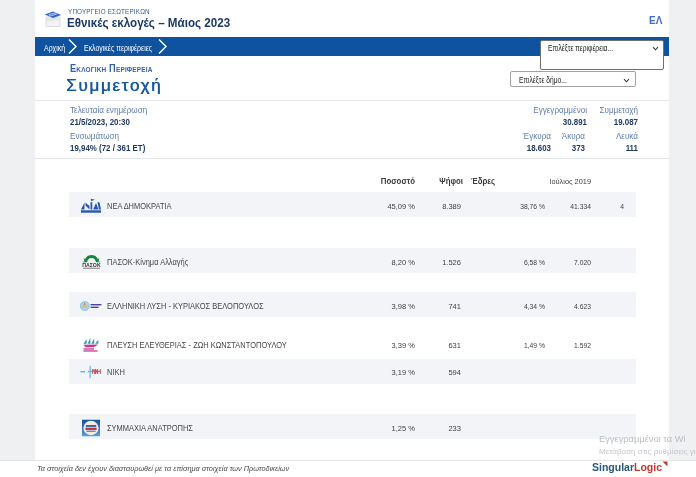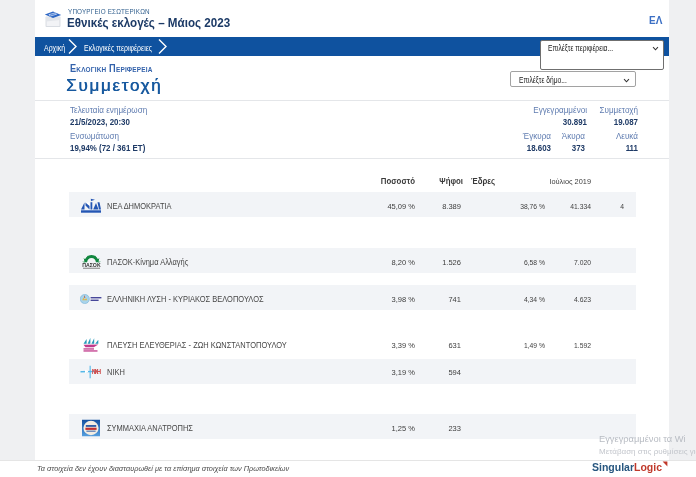--- a/index.html
+++ b/index.html
@@ -117,21 +117,21 @@
           <text x="1.2" y="12.2" font-size="6" font-weight="bold" fill="#333333" font-family="Liberation Sans" textLength="18.5" lengthAdjust="spacingAndGlyphs">ΠΑΣΟΚ</text>
           <rect x="2" y="13.2" width="17" height="1.1" fill="#8a8a8a"></rect>
         </svg></div>
   <div class="nm" style="left:37.5px;">ΠΑΣΟΚ-Κίνημα Αλλαγής</div>
   <div class="num n1" style="left:296px;width:50px;">8,20 %</div>
   <div class="num n1" style="left:352px;width:40px;">1.526</div>
   <div class="num n2" style="left:426px;width:50px;">6,58 %</div>
   <div class="num n2" style="left:482px;width:40px;">7.020</div>
   <div class="num n2" style="left:535px;width:20px;"></div>
 </div>
-<div class="abs" style="left:34px;top:285px;width:567px;height:27.7px;">
+<div class="abs" style="left:34px;top:292px;width:567px;height:27.7px;">
       <div style="position:absolute;left:0;top:0;width:567px;height:25px;background:#f2f4f7;"></div>
   <div style="position:absolute;left:11px;top:50%;transform:translateY(-50%);width:22px;text-align:center;line-height:0;"><svg width="22" height="10" viewBox="0 0 22 10">
           <circle cx="4.8" cy="5" r="4.6" fill="#a8d4ec"></circle>
           <circle cx="4.8" cy="5" r="4.6" fill="none" stroke="#6aaad0" stroke-width="0.5"></circle>
           <path d="M2.3 6.3 L7.3 6.3 L6.4 4.2 L4.6 5.4 L3.4 3.2 Z" fill="#e0b84e"></path>
           <path d="M4.6 1 L5.3 4 L4 3.6 Z" fill="#c05030"></path>
           <g fill="#47479a">
             <rect x="10.6" y="3" width="10.8" height="1.4"></rect>
             <rect x="10.6" y="5.6" width="8" height="1.4"></rect>
           </g>

